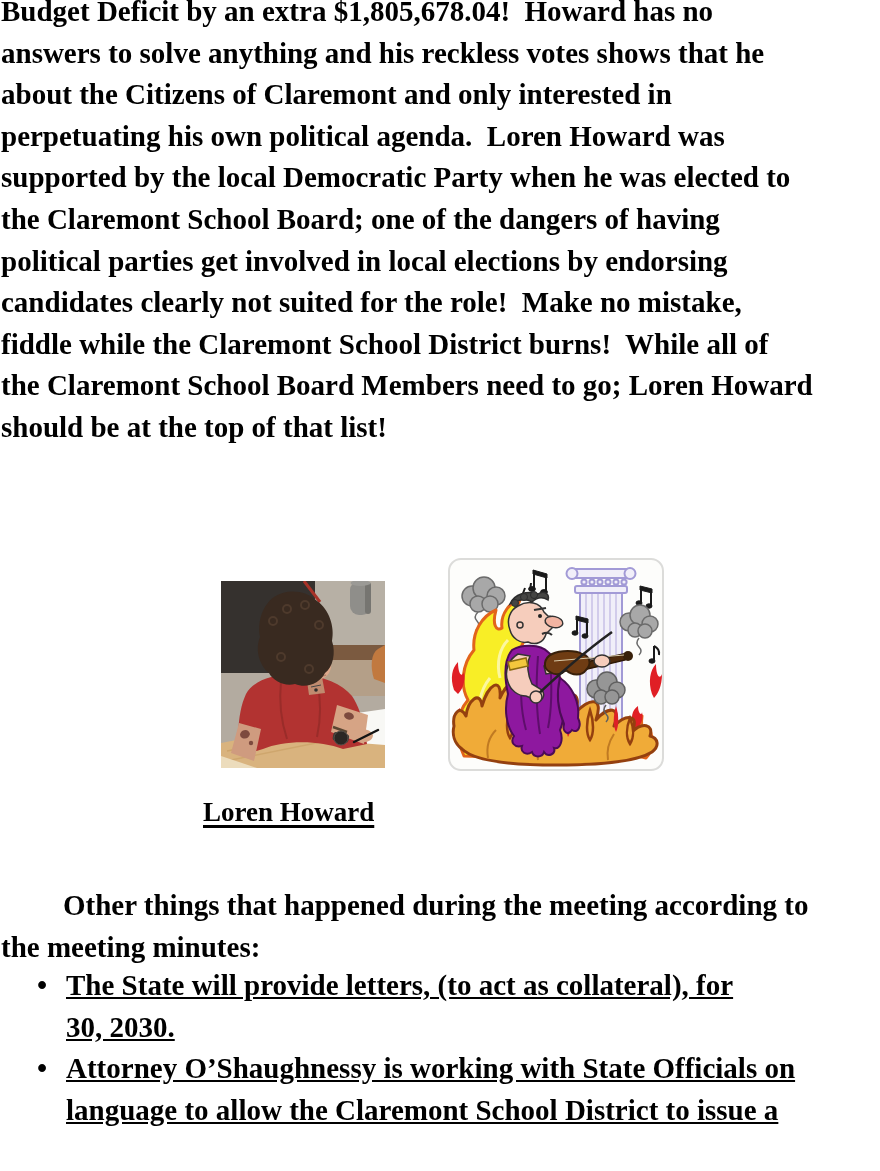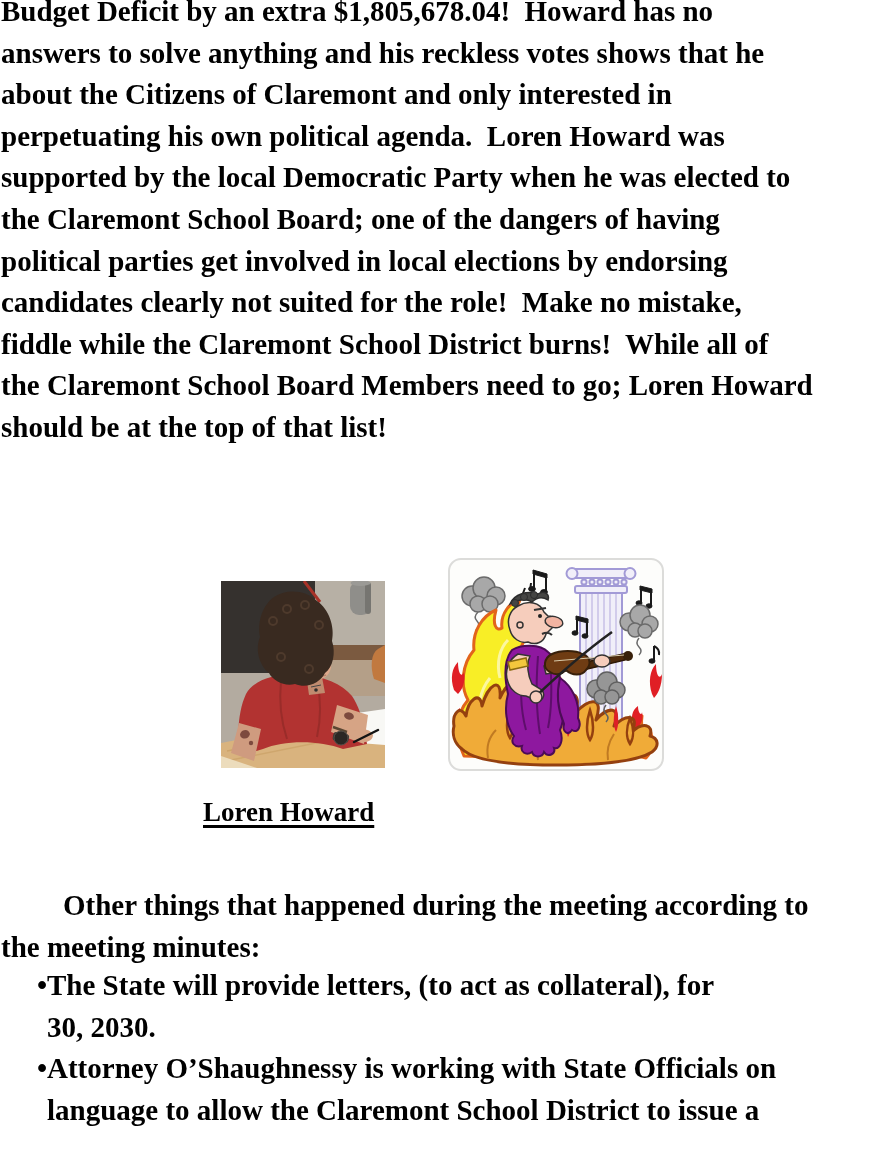--- a/index.html
+++ b/index.html
@@ -17,21 +17,21 @@
   .para.p2 .tline:first-child{padding-left:62px;}
   .figure{position:absolute;margin:0;padding:0;}
   .caption{
     position:absolute;left:203px;top:795px;width:200px;
     font-size:27px;line-height:34px;text-align:left;
     text-decoration:underline;text-decoration-thickness:3px;text-underline-offset:4px;
   }
   .bullet-list{position:absolute;left:0;right:0;top:965px;font-size:29px;line-height:41.6px;}
   .bullet-item{position:relative;}
   .bullet-marker{position:absolute;left:37px;top:0;}
-  .bullet-lines{padding-left:47px;}
+  .bullet-lines{padding-left:66px;text-decoration:underline;}
   svg{display:block;}
 </style>
 </head>
 <body>
 
 <div>
 
   <div class="para p1" style="top:-9px;">
       <div class="tline">Budget Deficit by an extra $1,805,678.04!  Howard has no</div>
       <div class="tline">answers to solve anything and his reckless votes shows that he</div>

